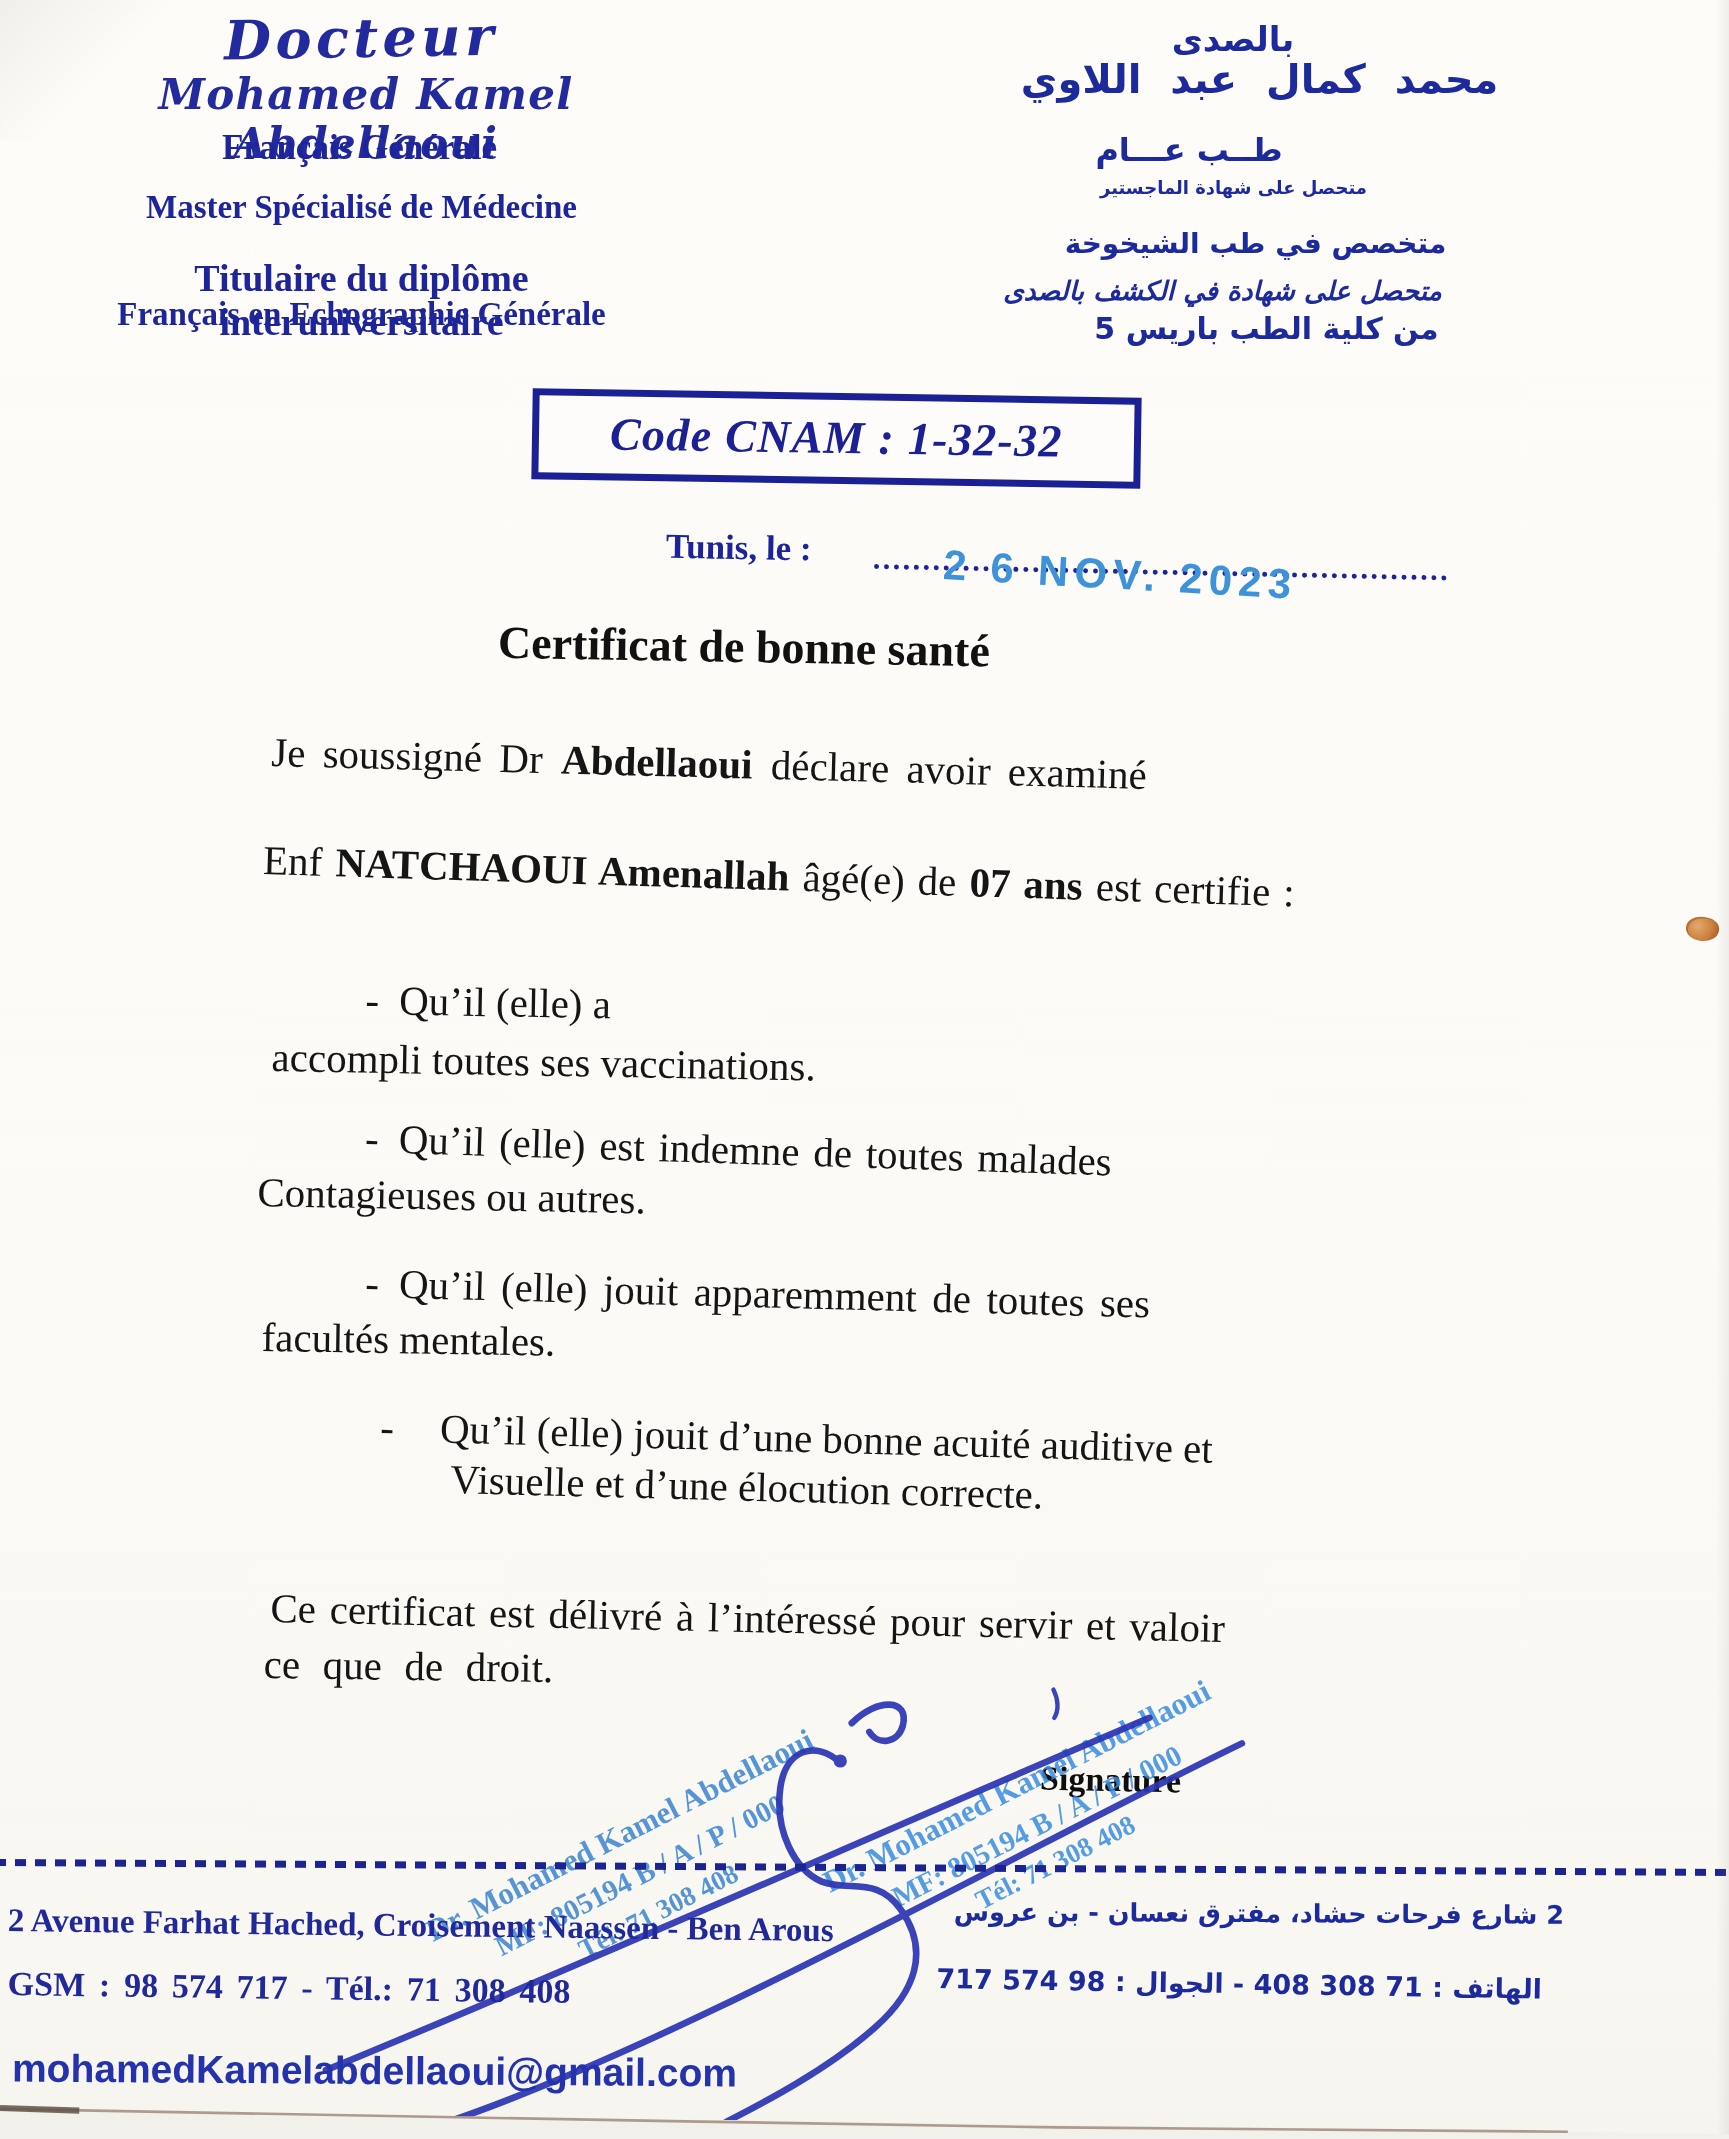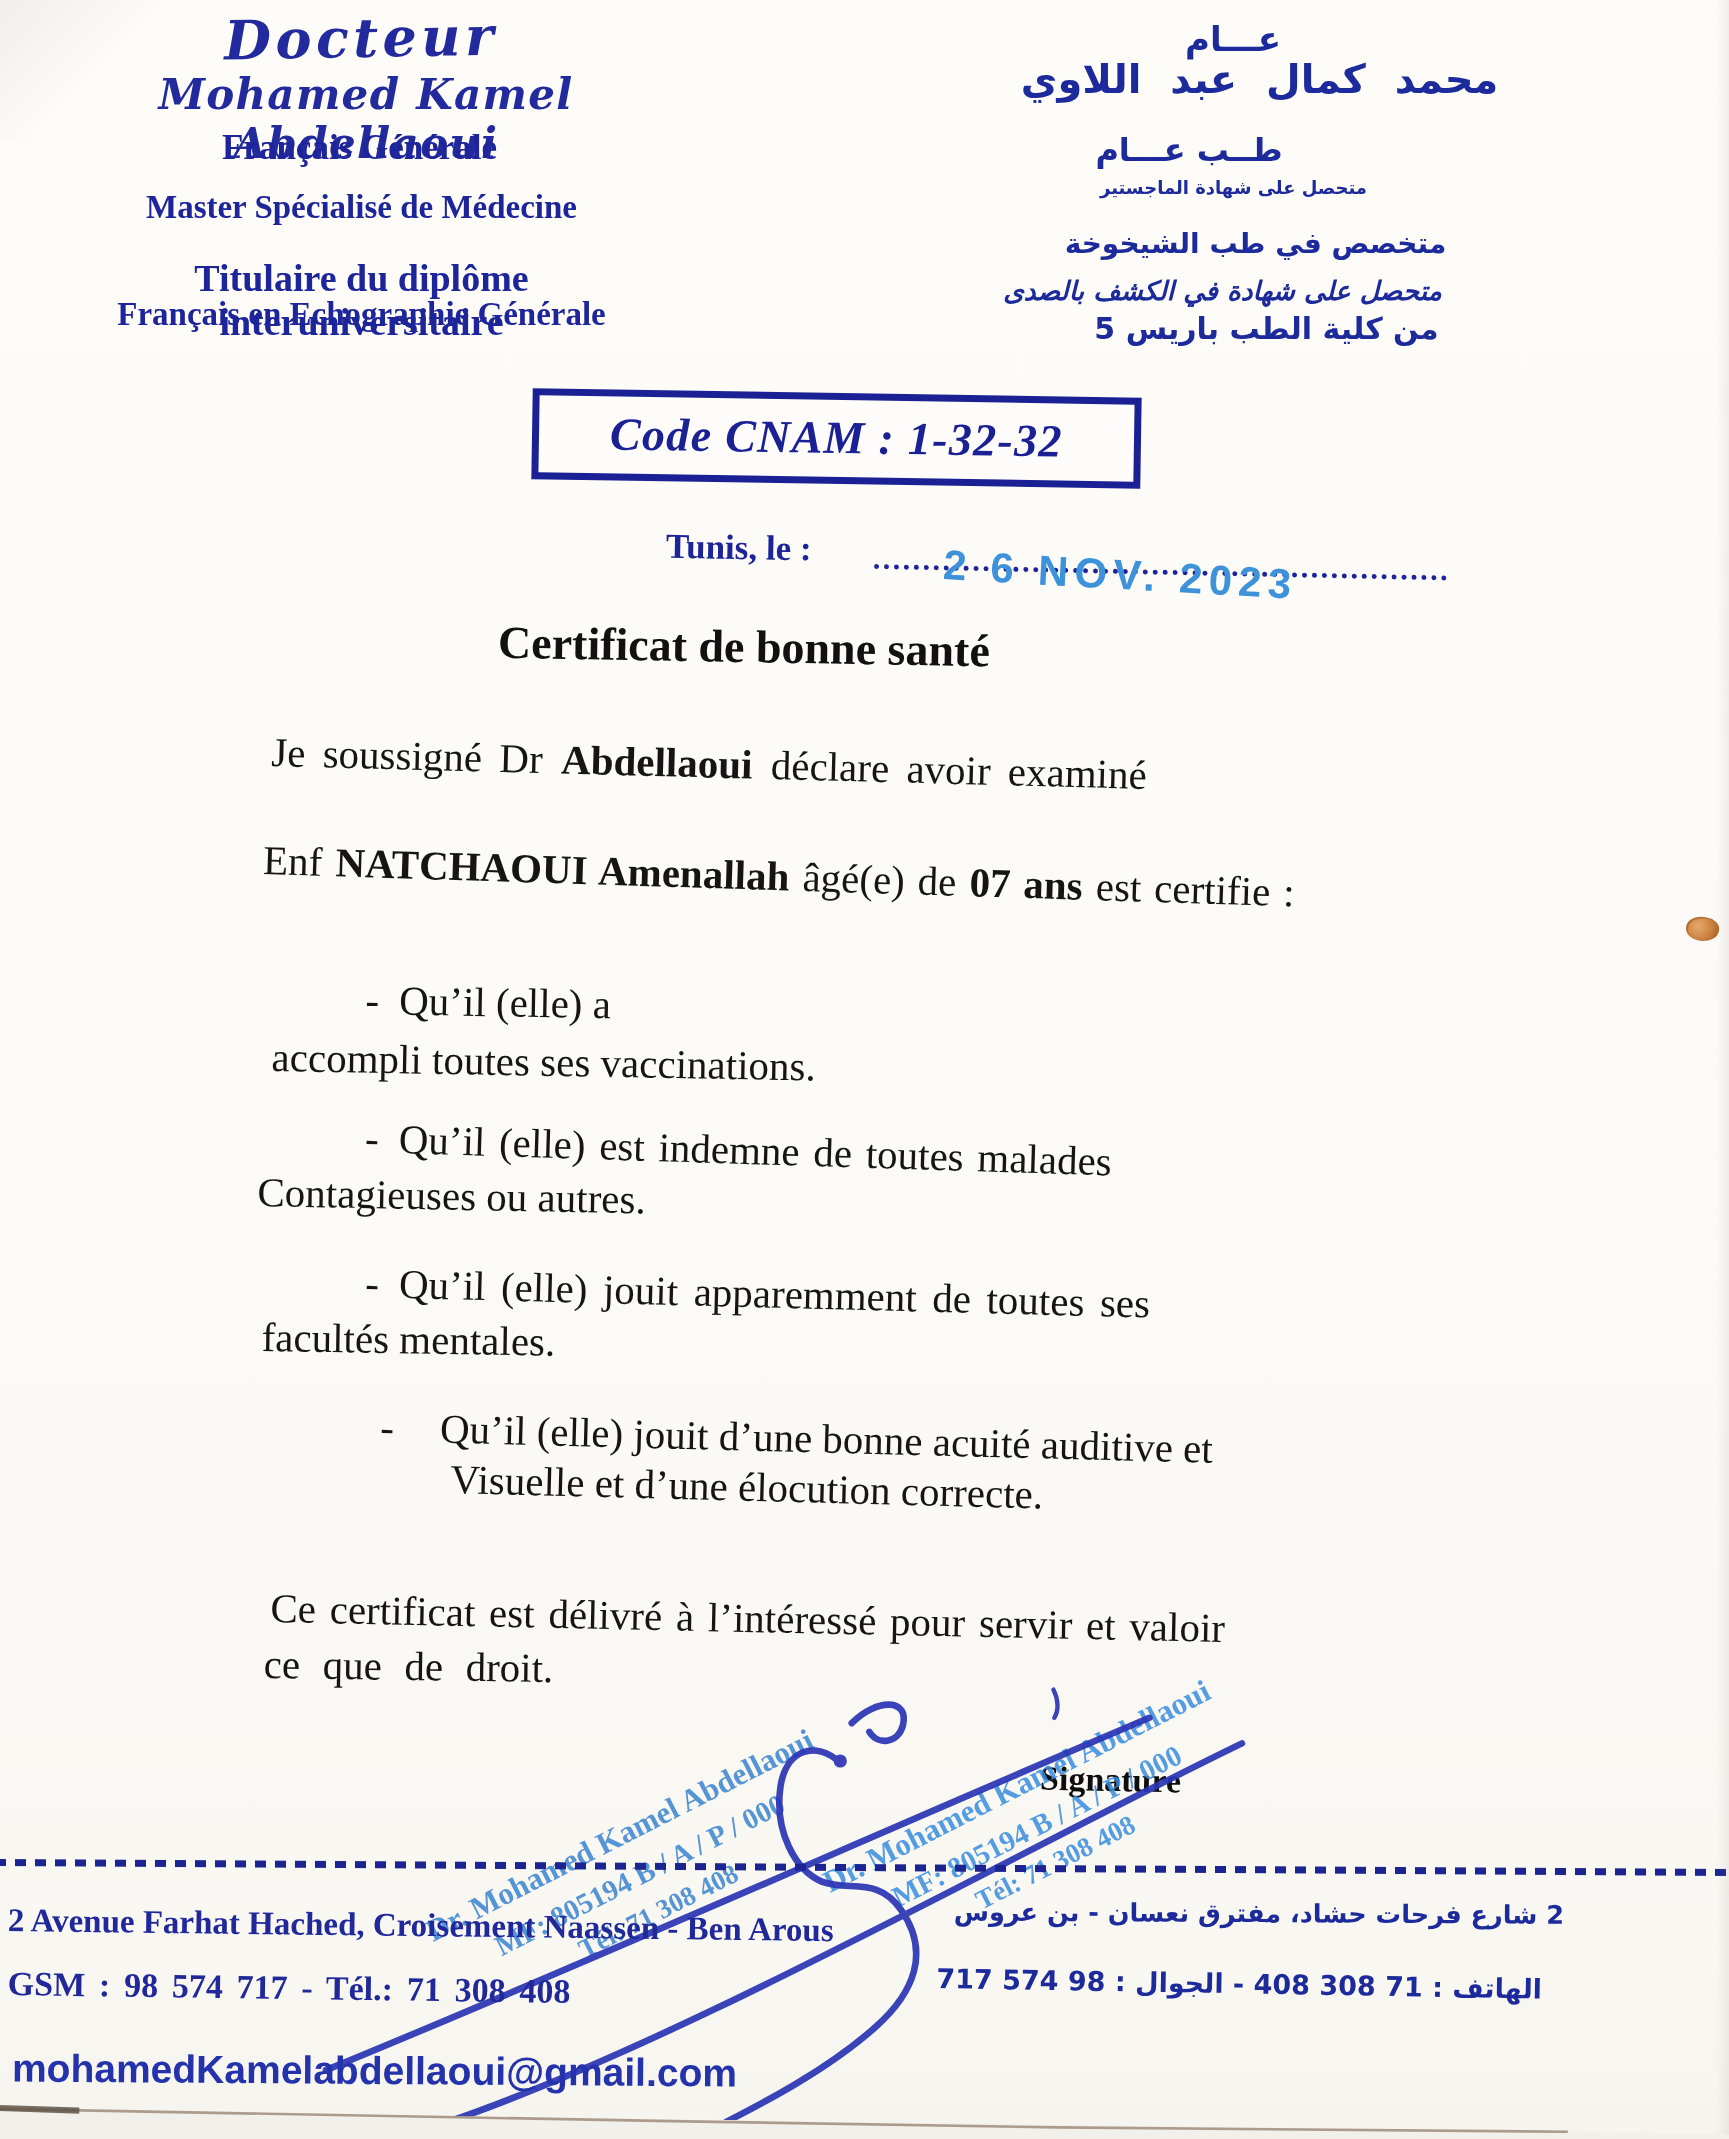--- a/index.html
+++ b/index.html
@@ -98,21 +98,21 @@
 
 <div class="page">
 
   <div class="abs fr-script" id="fr-docteur">Docteur</div>
   <div class="abs fr-script" id="fr-name">Mohamed Kamel Abdellaoui</div>
   <div class="abs fr-line" id="fr-l1">Français Générale</div>
   <div class="abs fr-line" id="fr-l2">Master Spécialisé de Médecine</div>
   <div class="abs fr-line" id="fr-l3">Titulaire du diplôme interuniversitaire</div>
   <div class="abs fr-line" id="fr-l4">Français en Echographie Générale</div>
 
-  <div class="abs ar" id="ar-l1" dir="rtl">عـــام</div>
+  <div class="abs ar" id="ar-l1" dir="rtl">بالصدى</div>
   <div class="abs ar" id="ar-l2" dir="rtl">محمد كمال عبد اللاوي</div>
   <div class="abs ar" id="ar-l3" dir="rtl">طــب عـــام</div>
   <div class="abs ar" id="ar-l4" dir="rtl">متحصل على شهادة الماجستير</div>
   <div class="abs ar" id="ar-l5" dir="rtl">متخصص في طب الشيخوخة</div>
   <div class="abs ar" id="ar-l6" dir="rtl">متحصل على شهادة في الكشف بالصدى</div>
   <div class="abs ar" id="ar-l7" dir="rtl">من كلية الطب باريس 5</div>
 
   <div class="abs nowrap" id="cnam-box">
     <span>Code CNAM : 1-32-32</span>
   </div>

